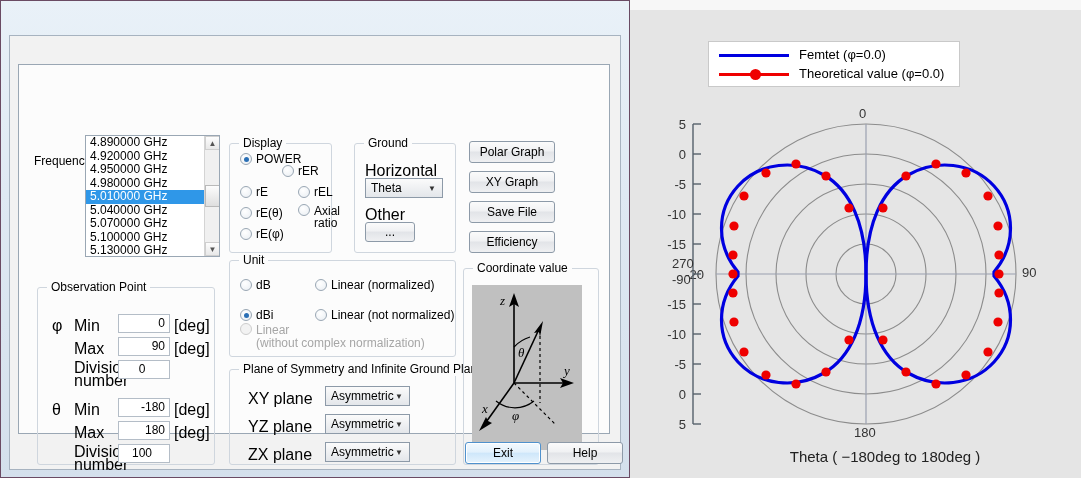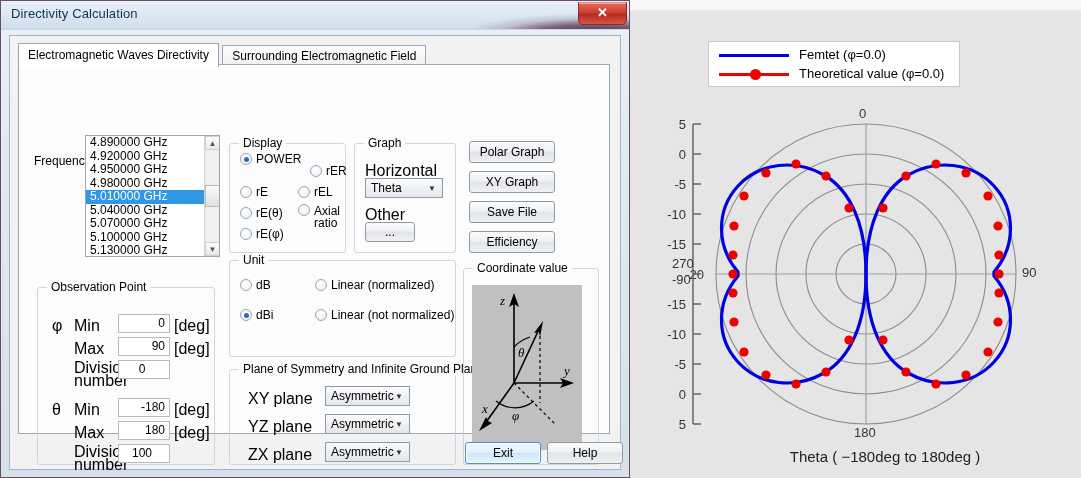--- a/index.html
+++ b/index.html
@@ -151,32 +151,23 @@
 
   .rtick{position:absolute;font-size:13px;color:#333;text-align:right;width:26px;}
   .atick{position:absolute;font-size:13px;color:#333;}
   #xaxis-label{position:absolute;left:0;top:438px;width:510px;text-align:center;font-size:15px;color:#222;}
 </style>
 </head>
 <body>
 
 <div id="window">
 
-  <div id="titlebar">
-    <div id="glassblob"></div>
-    <div id="win-title">Directivity Calculation</div>
-    <div id="close-btn">✕</div>
-  </div>
 
   <div id="client">
 
-    <div id="tabstrip">
-      <span class="tab active">Electromagnetic Waves Directivity</span>
-      <span class="tab">Surrounding Electromagnetic Field</span>
-    </div>
 
     <div id="tabpanel">
 
       <div id="freq-label">Frequency</div>
       <div id="freq-list">
         <div class="fr">4.890000 GHz</div>
         <div class="fr">4.920000 GHz</div>
         <div class="fr">4.950000 GHz</div>
         <div class="fr">4.980000 GHz</div>
         <div class="fr sel">5.010000 GHz</div>
@@ -184,53 +175,56 @@
         <div class="fr">5.070000 GHz</div>
         <div class="fr">5.100000 GHz</div>
         <div class="fr">5.130000 GHz</div>
         <div id="freq-sb">
           <div class="sb-arrow">▲</div>
           <div id="sb-thumb"></div>
           <div class="sb-arrow" style="position:absolute;bottom:0;left:0;">▼</div>
         </div>
       </div>
 
-      <div class="gb" style="left:210px;top:78px;width:117px;height:110px;">
+      <div class="gb" style="left:210px;top:78px;width:103px;height:110px;">
         <span class="gbt">Display</span>
         <div class="radio on" style="left:10px;top:8px;"><span class="dot"></span><span>POWER</span></div>
         <div class="radio" style="left:10px;top:41px;"><span class="dot"></span><span>rE</span></div>
         <div class="radio" style="left:10px;top:62px;"><span class="dot"></span><span>rE(θ)</span></div>
         <div class="radio" style="left:10px;top:83px;"><span class="dot"></span><span>rE(φ)</span></div>
-        <div class="radio" style="left:80px;top:20px;"><span class="dot"></span><span>rER</span></div>
+        <div class="radio" style="left:52px;top:20px;"><span class="dot"></span><span>rER</span></div>
         <div class="radio" style="left:68px;top:41px;"><span class="dot"></span><span>rEL</span></div>
         <div class="radio" style="left:68px;top:60px;line-height:12px;"><span class="dot" style="vertical-align:4px;"></span><span style="display:inline-block;width:36px;white-space:normal;vertical-align:middle;">Axial ratio</span></div>
       </div>
 
       <div class="gb" style="left:335px;top:78px;width:102px;height:110px;">
-        <span class="gbt">Graph</span>
+        <span class="gbt">Ground</span>
         <div class="lbl" style="left:10px;top:18px;">Horizontal</div>
         <div class="combo" style="left:10px;top:34px;width:78px;height:20px;">
           <span>Theta</span>
           <span class="arw">▼</span>
         </div>
         <div class="lbl" style="left:10px;top:62px;">Other</div>
         <div class="btn" style="left:10px;top:78px;width:50px;height:20px;line-height:18px;">...</div>
       </div>
 
       <div class="btn" style="left:450px;top:76px;width:86px;height:22px;line-height:20px;">Polar Graph</div>
       <div class="btn" style="left:450px;top:106px;width:86px;height:22px;line-height:20px;">XY Graph</div>
       <div class="btn" style="left:450px;top:136px;width:86px;height:22px;line-height:20px;">Save File</div>
       <div class="btn" style="left:450px;top:166px;width:86px;height:22px;line-height:20px;">Efficiency</div>
 
       <div class="gb" style="left:210px;top:195px;width:227px;height:97px;">
         <span class="gbt">Unit</span>
         <div class="radio" style="left:10px;top:17px;"><span class="dot"></span><span>dB</span></div>
         <div class="radio on" style="left:10px;top:47px;"><span class="dot"></span><span>dBi</span></div>
         <div class="radio" style="left:85px;top:17px;"><span class="dot"></span><span>Linear (normalized)</span></div>
         <div class="radio" style="left:85px;top:47px;"><span class="dot"></span><span>Linear (not normalized)</span></div>
+        <div class="radio dis" style="left:10px;top:62px;line-height:13px;">
+          <span class="dot" style="vertical-align:5px;"></span><span style="display:inline-block;vertical-align:middle;"><span>Linear</span><br><span>(without complex normalization)</span></span>
+        </div>
       </div>
 
       <div class="gb" style="left:18px;top:222px;width:178px;height:178px;">
         <span class="gbt">Observation Point</span>
         <div class="lbl" style="left:14px;top:29px;">φ</div>
         <div class="lbl" style="left:36px;top:29px;">Min</div>
         <div class="tf" style="left:80px;top:26px;width:52px;height:19px;">0</div>
         <div class="lbl" style="left:136px;top:29px;">[deg]</div>
         <div class="lbl" style="left:36px;top:52px;">Max</div>
         <div class="tf" style="left:80px;top:49px;width:52px;height:19px;">90</div>

